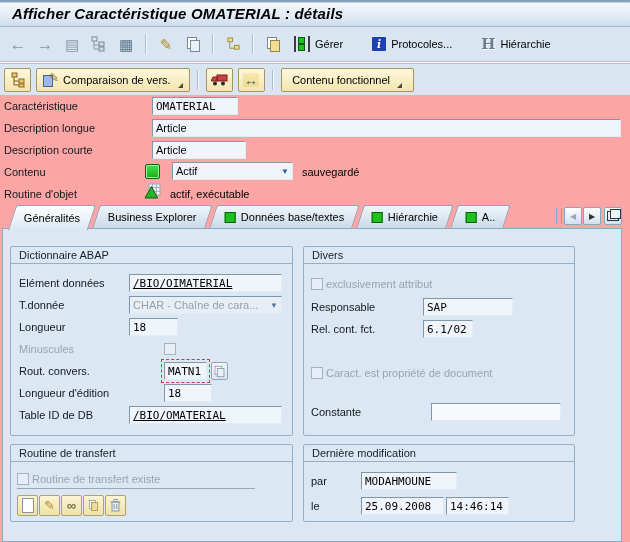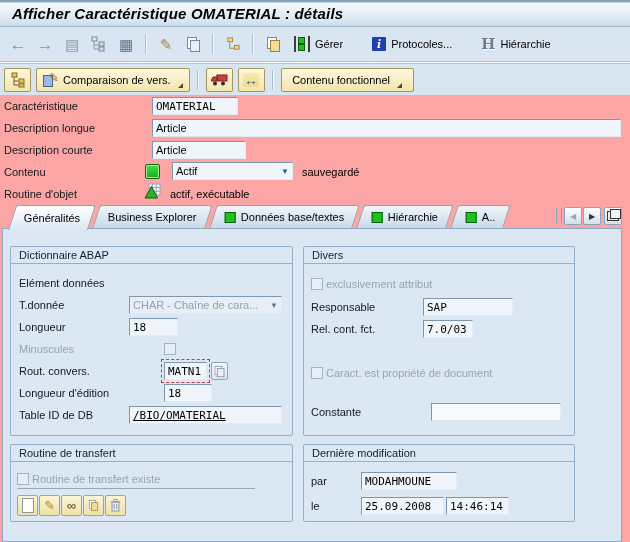--- a/index.html
+++ b/index.html
@@ -257,20 +257,21 @@
   </div>
   <div class="scrollbtn" style="left:604px;">
     <span class="ic-tabov"></span>
   </div>
 
   <div class="tabpanel"></div>
 
   <div class="grpbox" style="left:10px;top:246px;width:283px;height:190px;">
     <div class="grptitle">Dictionnaire ABAP</div>
     <span class="lbl" style="left:8px;top:30px;">Elément données</span>
+    <span class="fld lnk" style="left:118px;top:27px;width:153px;">/BIO/OIMATERIAL</span>
     <span class="lbl" style="left:8px;top:52px;">T.donnée</span>
     <span class="fld sans combo disabled" style="left:118px;top:49px;width:153px;">
       <span>CHAR - Chaîne de cara...</span>
       <span class="arr">▼</span>
     </span>
     <span class="lbl" style="left:8px;top:74px;">Longueur</span>
     <span class="fld" style="left:118px;top:71px;width:49px;">18</span>
     <span class="lbl gray" style="left:8px;top:96px;">Minuscules</span>
     <span class="cb disabled" style="left:153px;top:96px;"></span>
     <span class="lbl" style="left:8px;top:118px;">Rout. convers.</span>
@@ -284,21 +285,21 @@
     <span class="fld lnk" style="left:118px;top:159px;width:153px;">/BIO/OMATERIAL</span>
   </div>
 
   <div class="grpbox" style="left:303px;top:246px;width:272px;height:190px;">
     <div class="grptitle">Divers</div>
     <span class="cb disabled" style="left:7px;top:31px;"></span>
     <span class="lbl gray" style="left:22px;top:31px;">exclusivement attribut</span>
     <span class="lbl" style="left:7px;top:54px;">Responsable</span>
     <span class="fld" style="left:119px;top:51px;width:90px;">SAP</span>
     <span class="lbl" style="left:7px;top:76px;">Rel. cont. fct.</span>
-    <span class="fld" style="left:119px;top:73px;width:50px;">7.0/03</span>
+    <span class="fld" style="left:119px;top:73px;width:50px;">6.1/02</span>
     <span class="cb disabled" style="left:7px;top:120px;"></span>
     <span class="lbl gray" style="left:22px;top:120px;">Caract. est propriété de document</span>
     <span class="lbl" style="left:7px;top:159px;">Constante</span>
     <span class="fld" style="left:127px;top:156px;width:130px;background:#f6fafc;"></span>
   </div>
 
   <div class="grpbox" style="left:10px;top:444px;width:283px;height:78px;">
     <div class="grptitle">Routine de transfert</div>
     <span class="cb disabled" style="left:6px;top:28px;"></span>
     <span class="lbl gray" style="left:21px;top:28px;">Routine de transfert existe</span>

